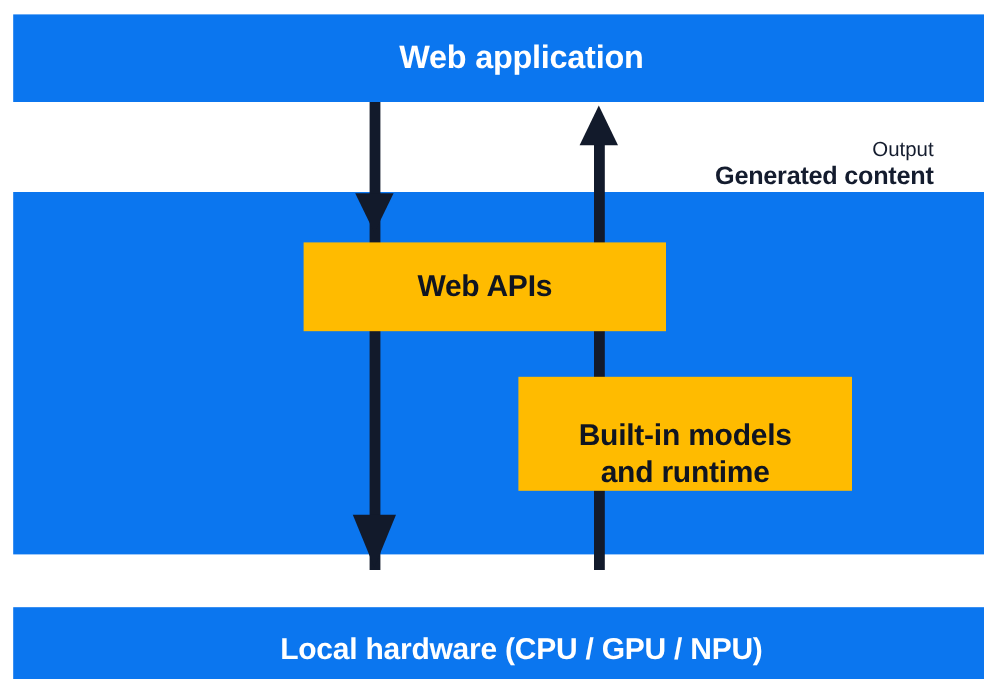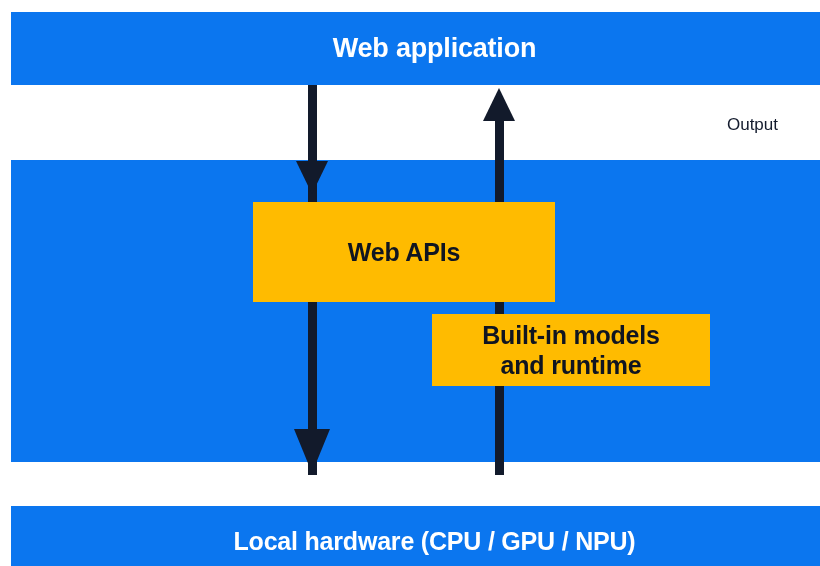--- a/index.html
+++ b/index.html
@@ -69,22 +69,22 @@
   .ybox{
     position:absolute;
     background:#ffbb00;
     display:flex;align-items:center;justify-content:center;
     text-align:center;
     color:#101521;
     font-weight:bold;
     letter-spacing:-0.2px;
     line-height:1.22;
   }
-  #box-web-apis{left:253px;top:202px;width:302px;height:100px;font-size:25px;}
-  #box-builtin{left:432px;top:314px;width:278px;height:72px;font-size:25px;}
+  #box-web-apis{left:253px;top:202px;width:302px;height:74px;font-size:25px;}
+  #box-builtin{left:432px;top:314px;width:278px;height:95px;font-size:25px;align-items:flex-end;}
 
   
   #browser-group{position:absolute;left:48px;top:228px;width:150px;text-align:center;}
   #chrome-icon{width:92px;height:92px;margin:0 auto;display:block;}
   #browser-caption{
     margin-top:14px;
     color:#ffffff;
     font-size:22px;
     font-weight:bold;
     letter-spacing:-0.2px;
@@ -95,20 +95,21 @@
 
 <div id="stage">
 
   <div id="top-band" class="band">
     <span class="band-label">Web application</span>
   </div>
 
 
   <div id="output-label" class="io-label">
     <span class="small">Output</span>
+    <span class="big">Generated content</span>
   </div>
 
   <div id="middle-band" class="band"></div>
 
   <div class="arrow">
     <div id="arrow-down-shaft" class="shaft"></div>
     <div id="arrow-down-head1" class="head"></div>
     <div id="arrow-down-head2" class="head"></div>
   </div>
 

